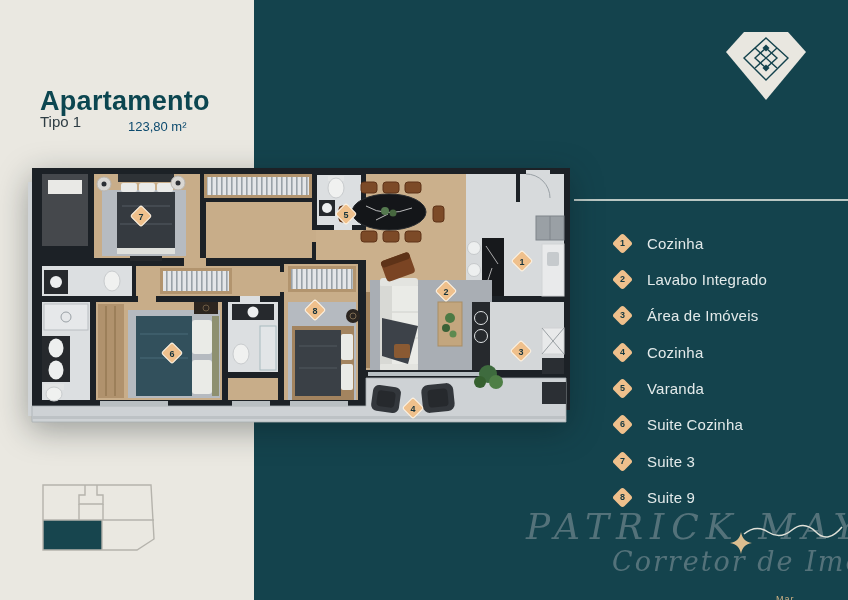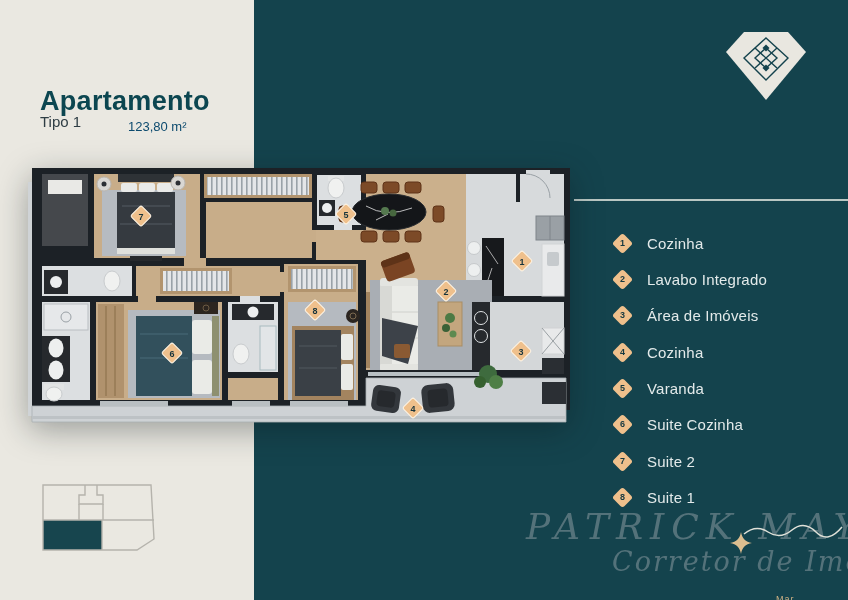--- a/index.html
+++ b/index.html
@@ -96,27 +96,27 @@
   <li>
       <span class="diam">
         <span>6</span>
       </span>
       <span class="lbl">Suite Cozinha</span>
     </li>
   <li>
       <span class="diam">
         <span>7</span>
       </span>
-      <span class="lbl">Suite 2</span>
+      <span class="lbl">Suite 3</span>
     </li>
   <li>
       <span class="diam">
         <span>8</span>
       </span>
-      <span class="lbl">Suite 1</span>
+      <span class="lbl">Suite 9</span>
     </li>
 </ul>
 
 <svg class="plan" width="542" height="260" viewBox="-8 0 542 260">
   <defs>
     <pattern id="hatch" width="5" height="6" patternUnits="userSpaceOnUse">
       <rect width="5" height="6" fill="#e4e6e8"></rect>
       <rect width="1.6" height="6" fill="#9aa2a8"></rect>
     </pattern>
   </defs>

